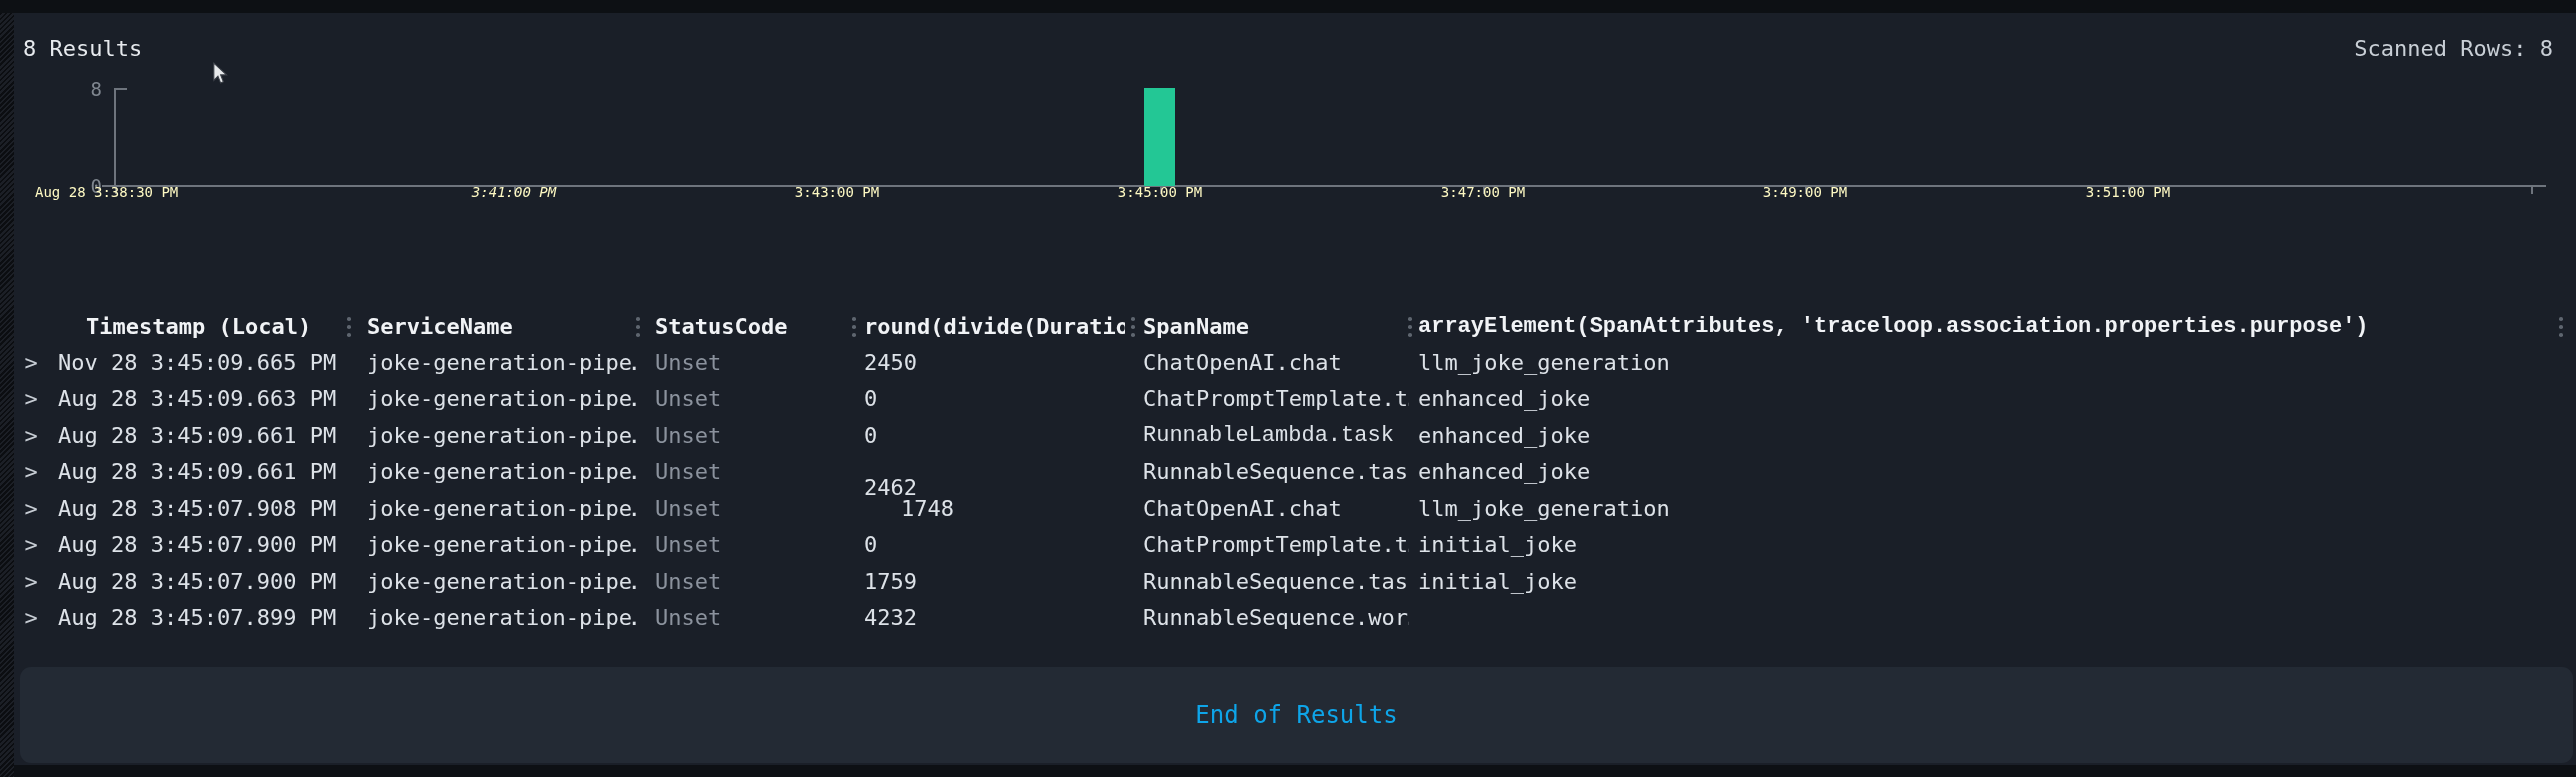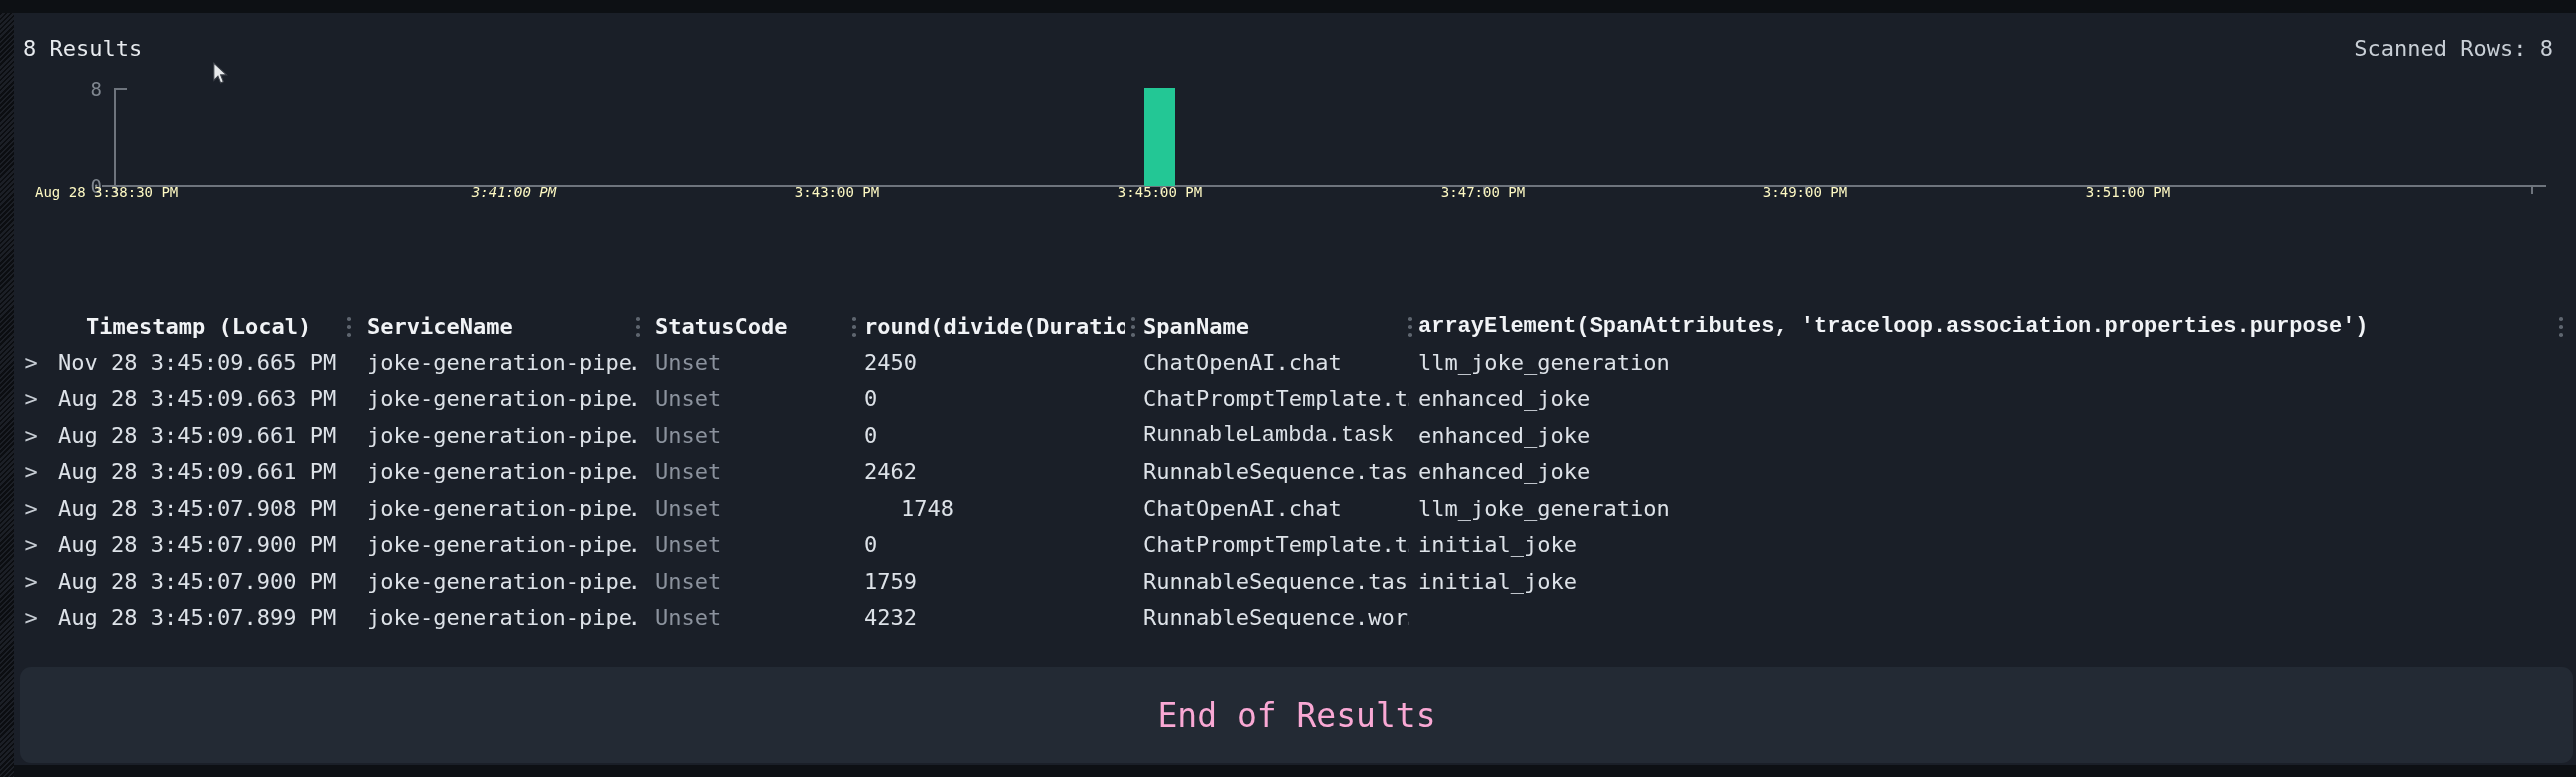--- a/index.html
+++ b/index.html
@@ -30,21 +30,21 @@
   
   .th{font-size:22px;font-weight:bold;color:#f1f3f6;white-space:pre;overflow:hidden;line-height:27px;height:27px;top:313px;}
   .td{font-size:22px;color:#dde2e8;white-space:pre;overflow:hidden;line-height:36px;height:36px;}
   .td.muted{color:#8b929d;}
   .chev{font-size:22px;color:#c7cdd4;line-height:36px;height:36px;width:22px;}
   .dot-handle{width:3.6px;top:315px;height:24px;display:flex;flex-direction:column;justify-content:center;align-items:center;gap:4.6px;}
   .dot-handle i{display:block;width:3.6px;height:3.6px;border-radius:50%;background:#5e656f;}
   
   #footer-band{left:20px;top:667px;width:2553px;height:96px;border-radius:11px;background:#232a34;
     display:flex;align-items:center;justify-content:center;}
-  #footer-text{font-size:33px;color:#f9a8d4;white-space:pre;}
+  #footer-text{font-size:24px;color:#0ea5e9;white-space:pre;}
   #cursor{left:212px;top:62px;}
 </style>
 </head>
 <body>
 
 <div id="root">
   <div class="abs" id="top-strip"></div>
   <div class="abs" id="gutter"></div>
   <div class="abs" id="panel"></div>
 
@@ -143,21 +143,21 @@
           <div class="abs td muted" style="left: 655px; width: 196px; top: 418px;">Unset</div>
           <div class="abs td" style="left: 864px; width: 261px; top: 418px;">0</div>
           <div class="abs td" style="left: 1143px; width: 266px; top: 418px; font-family: Liberation Mono, monospace;">RunnableLambda.task</div>
           <div class="abs td" style="left: 1418px; width: 1140px; top: 418px;">enhanced_joke</div>
         </div>
         <div>
           <div class="abs chev" style="left: 24.6px; top: 454px;">&gt;</div>
           <div class="abs td" style="left: 58px; width: 288px; top: 454px;">Aug 28 3:45:09.661 PM</div>
           <div class="abs td" style="left: 367px; width: 270px; top: 454px;">joke-generation-pipe…</div>
           <div class="abs td muted" style="left: 655px; width: 196px; top: 454px;">Unset</div>
-          <div class="abs td" style="left: 864px; width: 261px; top: 454px;">2462</div>
+          <div class="abs td" style="left: 864px; width: 261px; top: 470px;">2462</div>
           <div class="abs td" style="left: 1143px; width: 266px; top: 454px;">RunnableSequence.task</div>
           <div class="abs td" style="left: 1418px; width: 1140px; top: 454px;">enhanced_joke</div>
         </div>
         <div>
           <div class="abs chev" style="left: 24.6px; top: 491px;">&gt;</div>
           <div class="abs td" style="left: 58px; width: 288px; top: 491px;">Aug 28 3:45:07.908 PM</div>
           <div class="abs td" style="left: 367px; width: 270px; top: 491px;">joke-generation-pipe…</div>
           <div class="abs td muted" style="left: 655px; width: 196px; top: 491px;">Unset</div>
           <div class="abs td" style="left: 864px; width: 261px; top: 491px; margin-left: 37px;">1748</div>
           <div class="abs td" style="left: 1143px; width: 266px; top: 491px;">ChatOpenAI.chat</div>

